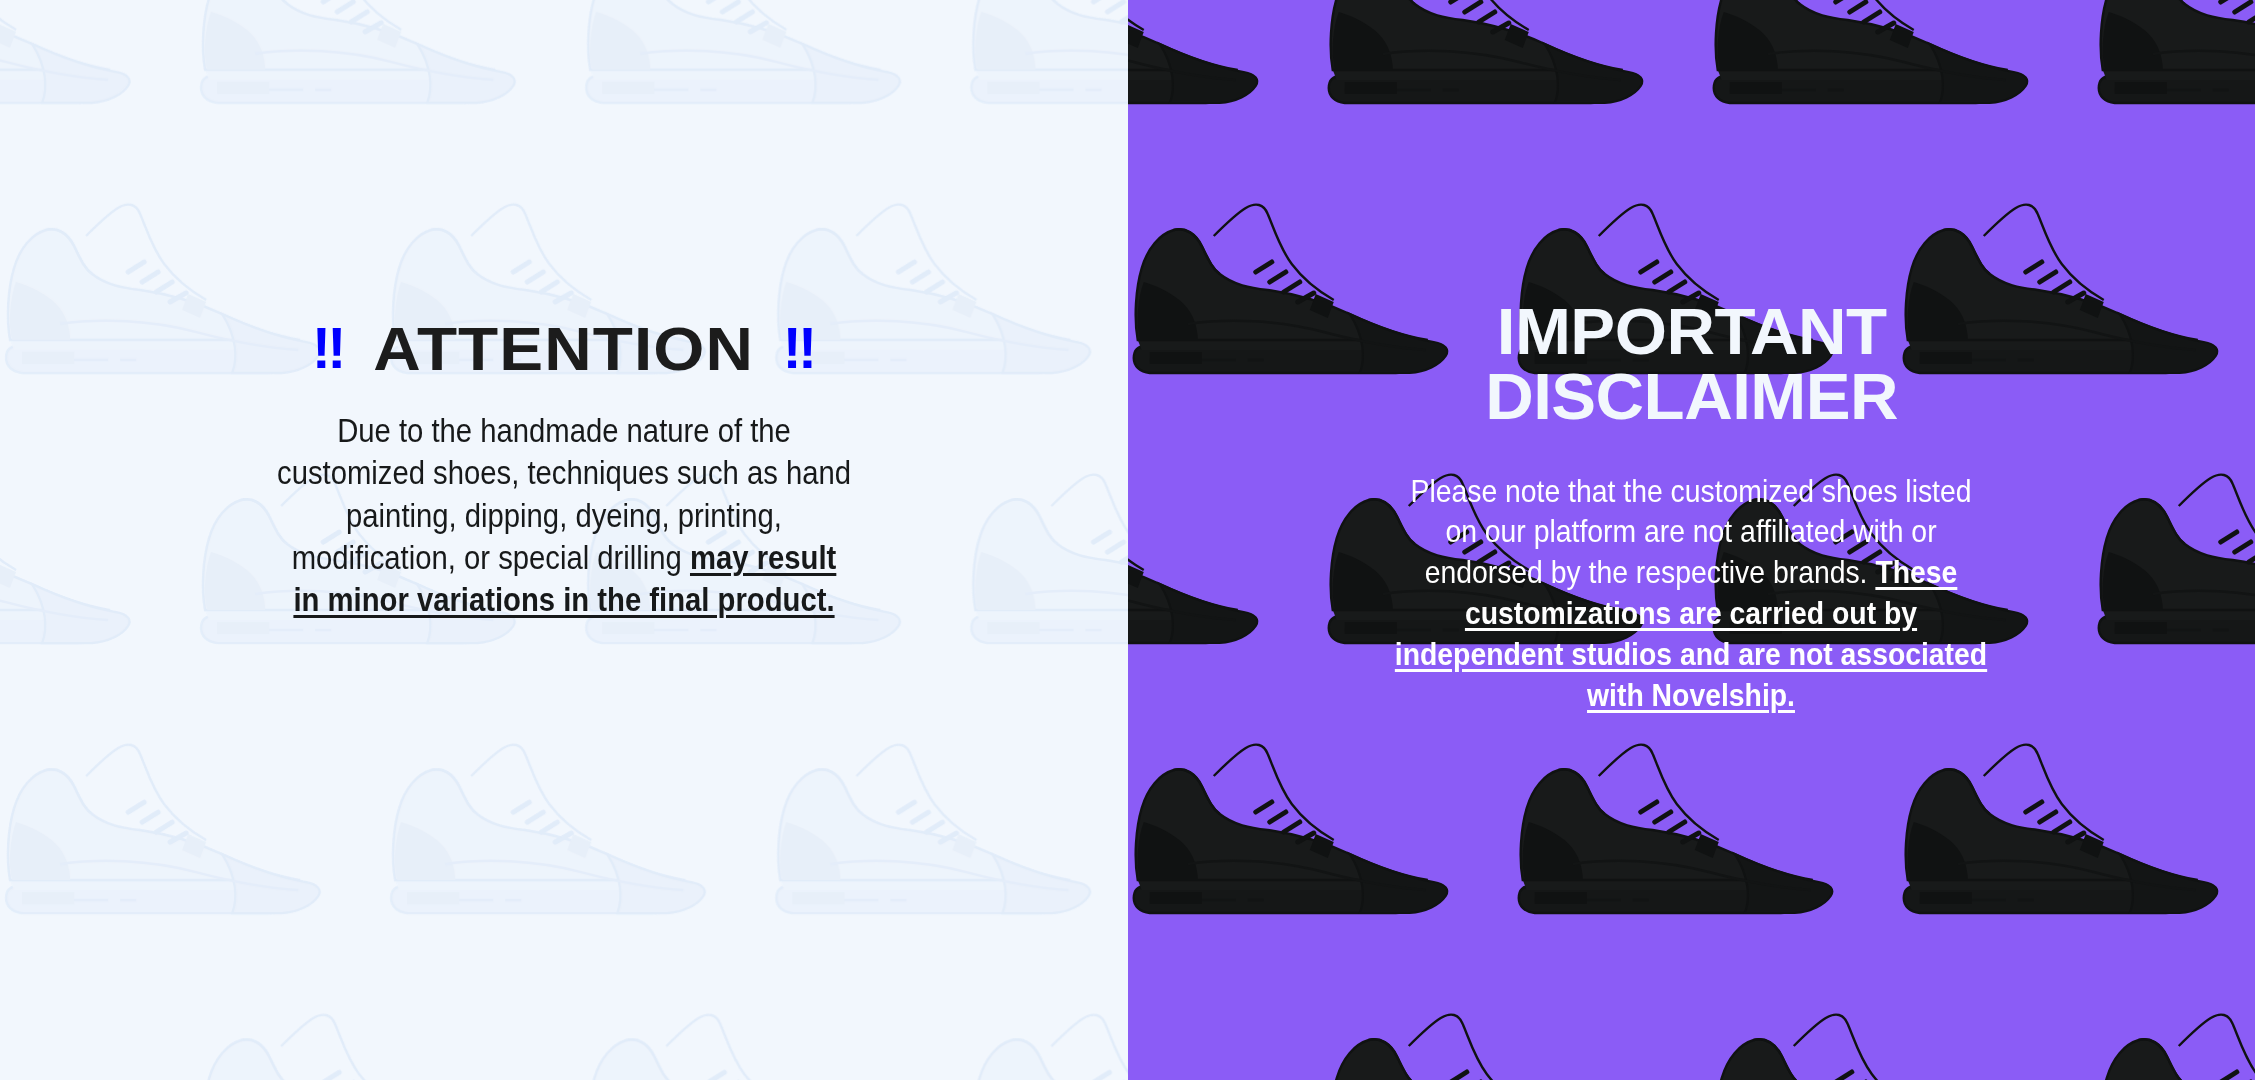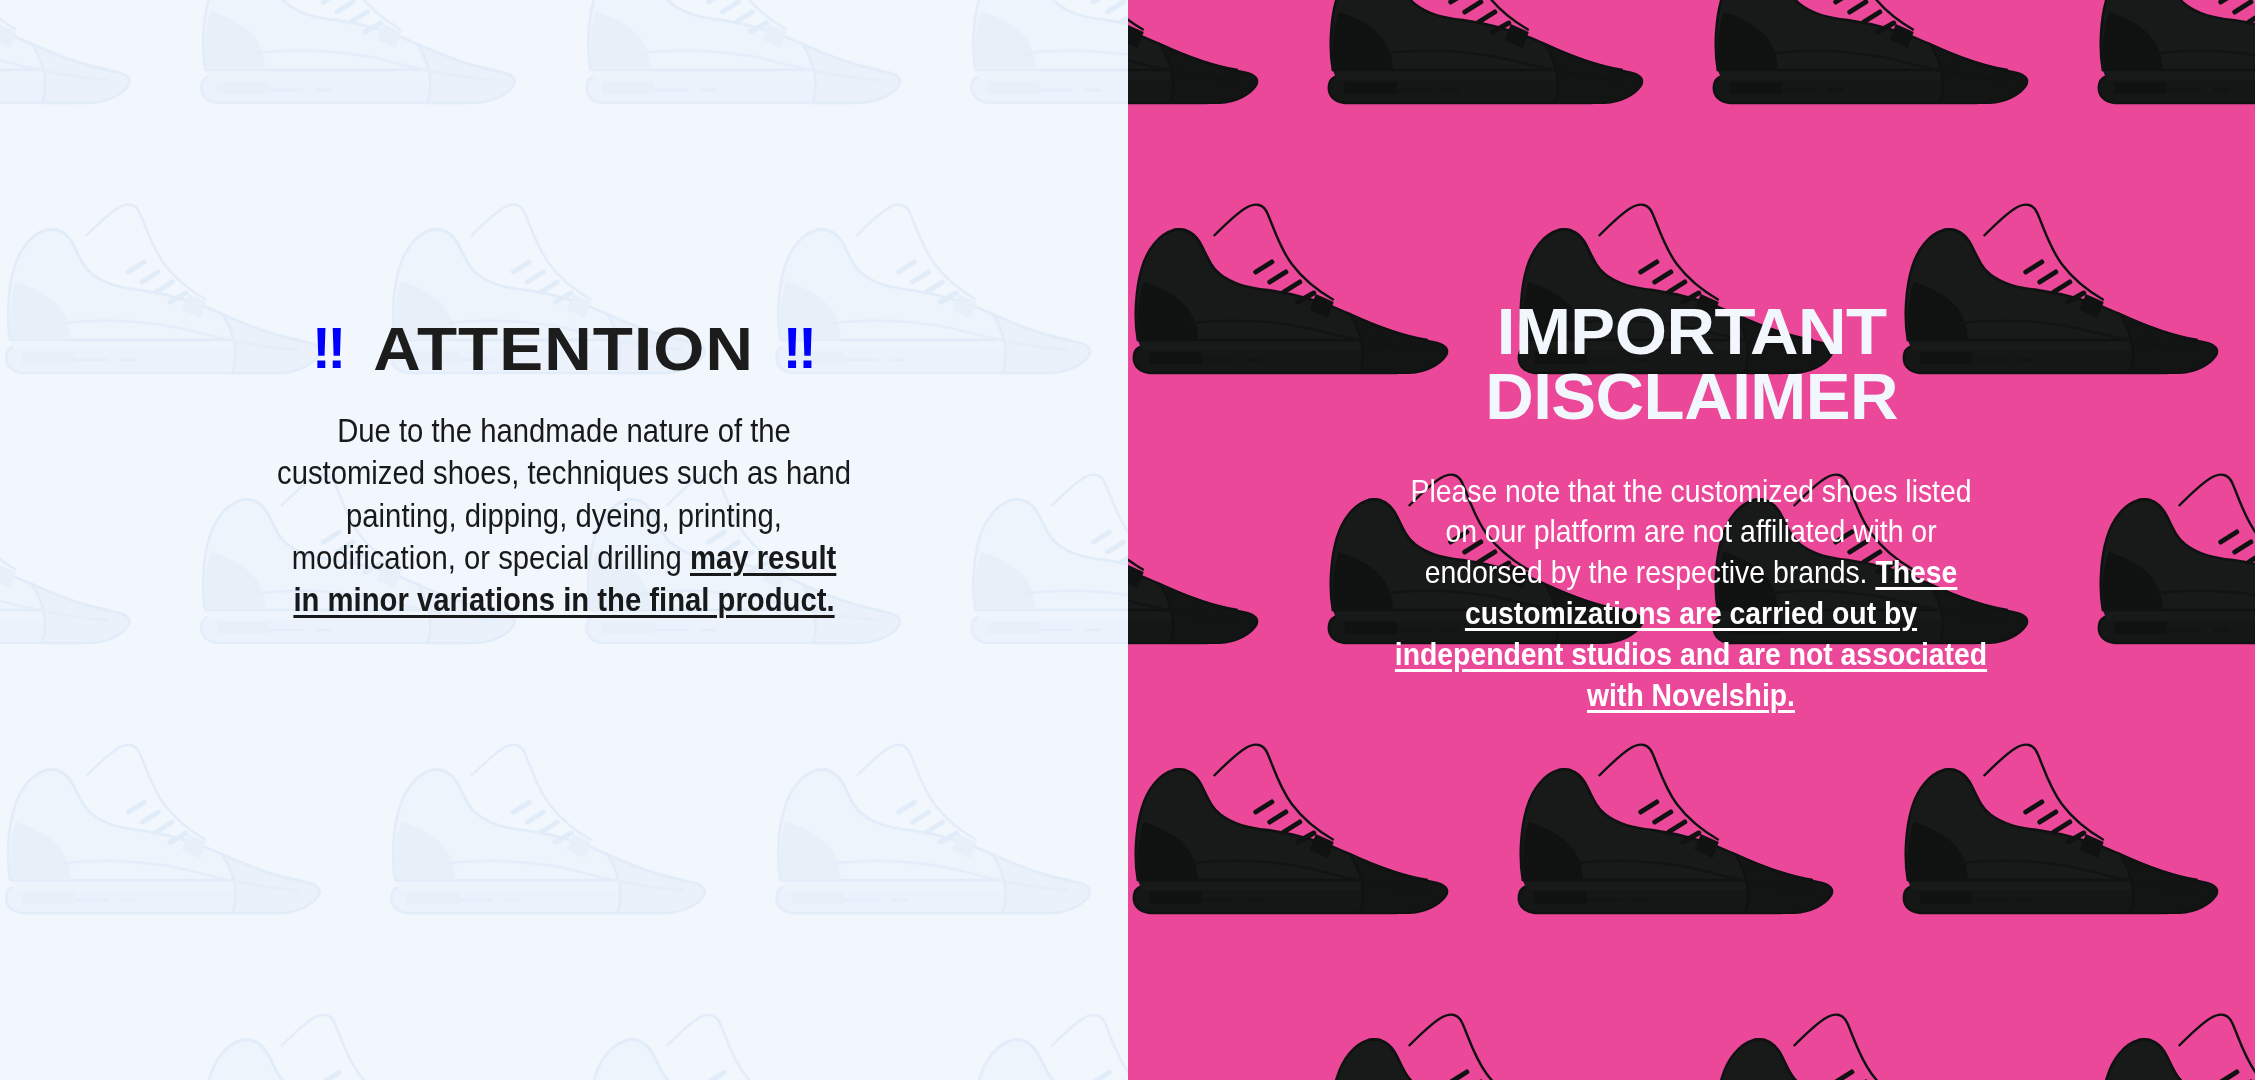--- a/index.html
+++ b/index.html
@@ -6,21 +6,21 @@
   body{
     width:2255px;height:1080px;overflow:hidden;
     font-family:"Liberation Sans", sans-serif;
     background:#f2f7fd;
   }
   .stage{position:relative;width:2255px;height:1080px;display:flex;}
 
   
   .panel{position:relative;width:1127.5px;height:1080px;overflow:hidden;}
   .panel-left{background:#f2f7fd;}
-  .panel-right{background:#ec4899;}
+  .panel-right{background:#8b5cf6;}
 
   
   .pattern{
     position:absolute;inset:0;
     pointer-events:none;
   }
   .pattern svg{display:block;width:100%;height:100%;}
 
   
   .content{

